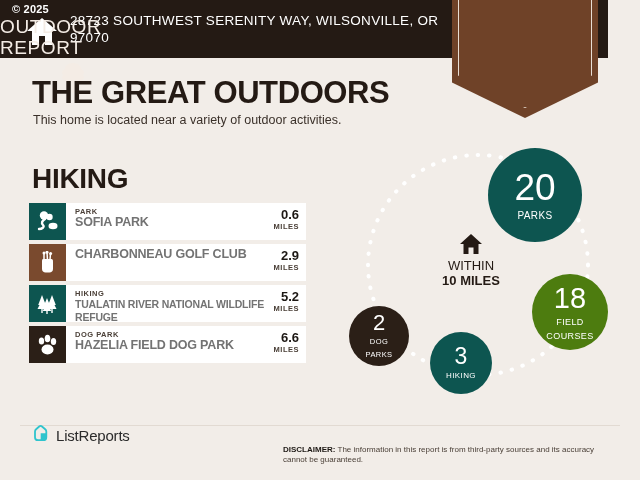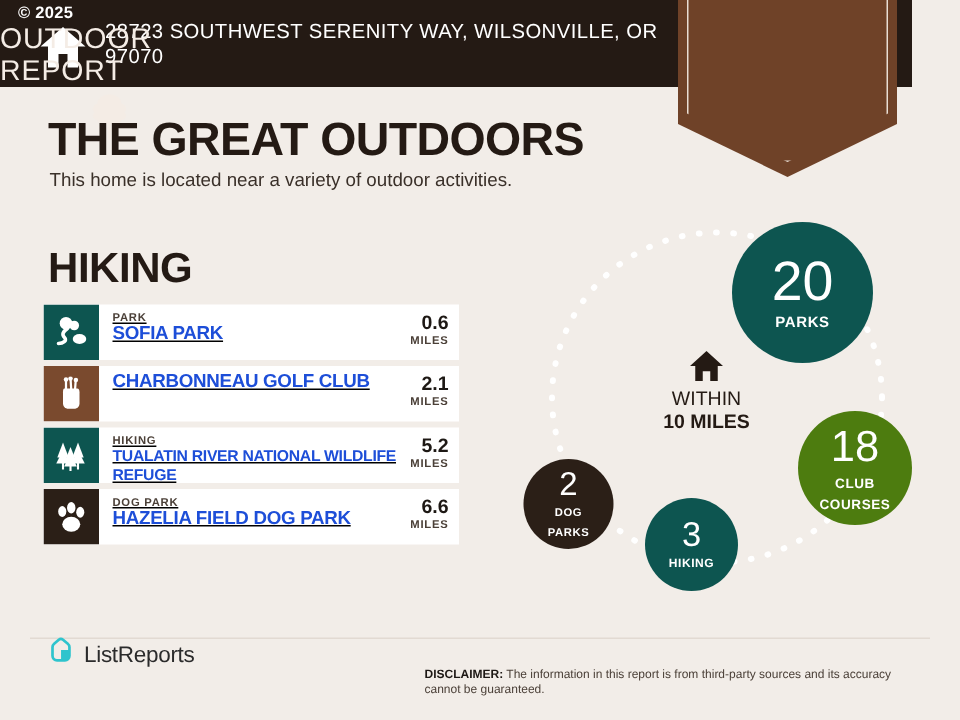--- a/index.html
+++ b/index.html
@@ -76,46 +76,46 @@
 
   
   .list{position:absolute;left:29px;top:203px;width:277px;}
   .row{
     position:relative;display:flex;align-items:stretch;
     height:37px;background:#ffffff;margin-bottom:4px;
     overflow:hidden;
   }
   .tile{width:37px;height:37px;flex:0 0 37px;position:relative;}
   .tile svg{position:absolute;left:7px;top:7px;}
-  .rowtxt{flex:1 1 auto;padding:4px 0 0 9px;overflow:hidden;text-decoration:underline;}
+  .rowtxt{flex:1 1 auto;padding:4px 0 0 9px;overflow:hidden;}
   .cat{
     font-size:7.5px;font-weight:bold;color:#4b4038;
     letter-spacing:.5px;line-height:9px;
   }
   .nm{
-    font-size:12.5px;font-weight:bold;color:#1d4ed8;
+    font-size:12.5px;font-weight:bold;color:#737373;
     letter-spacing:-.2px;line-height:13px;
   }
   .nm.small{font-size:10.5px;}
   .dist{
     flex:0 0 auto;text-align:right;padding:5px 7px 0 2px;
   }
   .dnum{font-size:13px;font-weight:bold;color:#1d1814;line-height:14px;}
   .dunit{font-size:7.5px;font-weight:bold;color:#4b4038;letter-spacing:.5px;text-align:right;}
 
   
   .diagram{position:absolute;left:330px;top:135px;width:300px;height:280px;}
   .dots{position:absolute;left:0;top:0;}
   .bub{
     position:absolute;border-radius:50%;
     display:flex;flex-direction:column;align-items:center;
     justify-content:center;color:#ffffff;text-align:center;
   }
   .bub .n{font-weight:normal;line-height:1;}
-  .bub .lb{font-weight:bold;letter-spacing:.4px;line-height:10px;}
+  .bub .lb{font-weight:normal;letter-spacing:.4px;line-height:10px;}
 
   .b-parks{left:158px;top:13px;width:94px;height:94px;background:#0d5550;}
   .b-parks .n{font-size:37px;}
   .b-parks .lb{font-size:10px;margin-top:5px;}
 
   .b-golf{left:202px;top:139px;width:76px;height:76px;background:#4d7c0f;}
   .b-golf .n{font-size:29px;}
   .b-golf .lb{font-size:9px;margin-top:4px;}
 
   .b-dog{left:19px;top:171px;width:60px;height:60px;background:#2b1f17;}
@@ -209,21 +209,21 @@
           <circle cx="8" cy="2" r="1.5" fill="#ffffff"></circle>
           <circle cx="11" cy="1.3" r="1.5" fill="#ffffff"></circle>
           <circle cx="14.6" cy="2.4" r="1.5" fill="#ffffff"></circle>
           <path d="M7 8 L15.5 8 C16.5 8 17 9 17 10.5 L17 18 C17 20 15.5 21.5 13.5 21.5 L9.5 21.5 C7.5 21.5 6 20 6 18 L6 10.5 C6 9 6.2 8 7 8 Z" fill="#ffffff"></path>
         </svg>
       </div>
       <div class="rowtxt">
         <div class="nm">CHARBONNEAU GOLF CLUB</div>
       </div>
       <div class="dist">
-        <div class="dnum">2.1</div>
+        <div class="dnum">2.9</div>
         <div class="dunit">MILES</div>
       </div>
     </div>
 
     <div class="row">
       <div class="tile" style="background:#0d5550">
         <svg width="23" height="23" viewBox="0 0 23 23">
           <path d="M6 3 L9.8 13 L2.2 13 Z" fill="#ffffff"></path>
           <path d="M6 8 L10.5 17 L1.5 17 Z" fill="#ffffff"></path>
           <rect x="5.3" y="16" width="1.4" height="5" fill="#ffffff"></rect>
@@ -272,21 +272,21 @@
       <circle cx="148" cy="130" r="110" fill="none" stroke="#ffffff" stroke-width="4" stroke-linecap="round" stroke-dasharray="0.5 11"></circle>
     </svg>
 
     <div class="bub b-parks">
       <div class="n">20</div>
       <div class="lb">PARKS</div>
     </div>
 
     <div class="bub b-golf">
       <div class="n">18</div>
-      <div class="lb">CLUB</div>
+      <div class="lb">FIELD</div>
       <div class="lb">COURSES</div>
     </div>
 
     <div class="bub b-hike">
       <div class="n">3</div>
       <div class="lb">HIKING</div>
     </div>
 
     <div class="bub b-dog">
       <div class="n">2</div>

